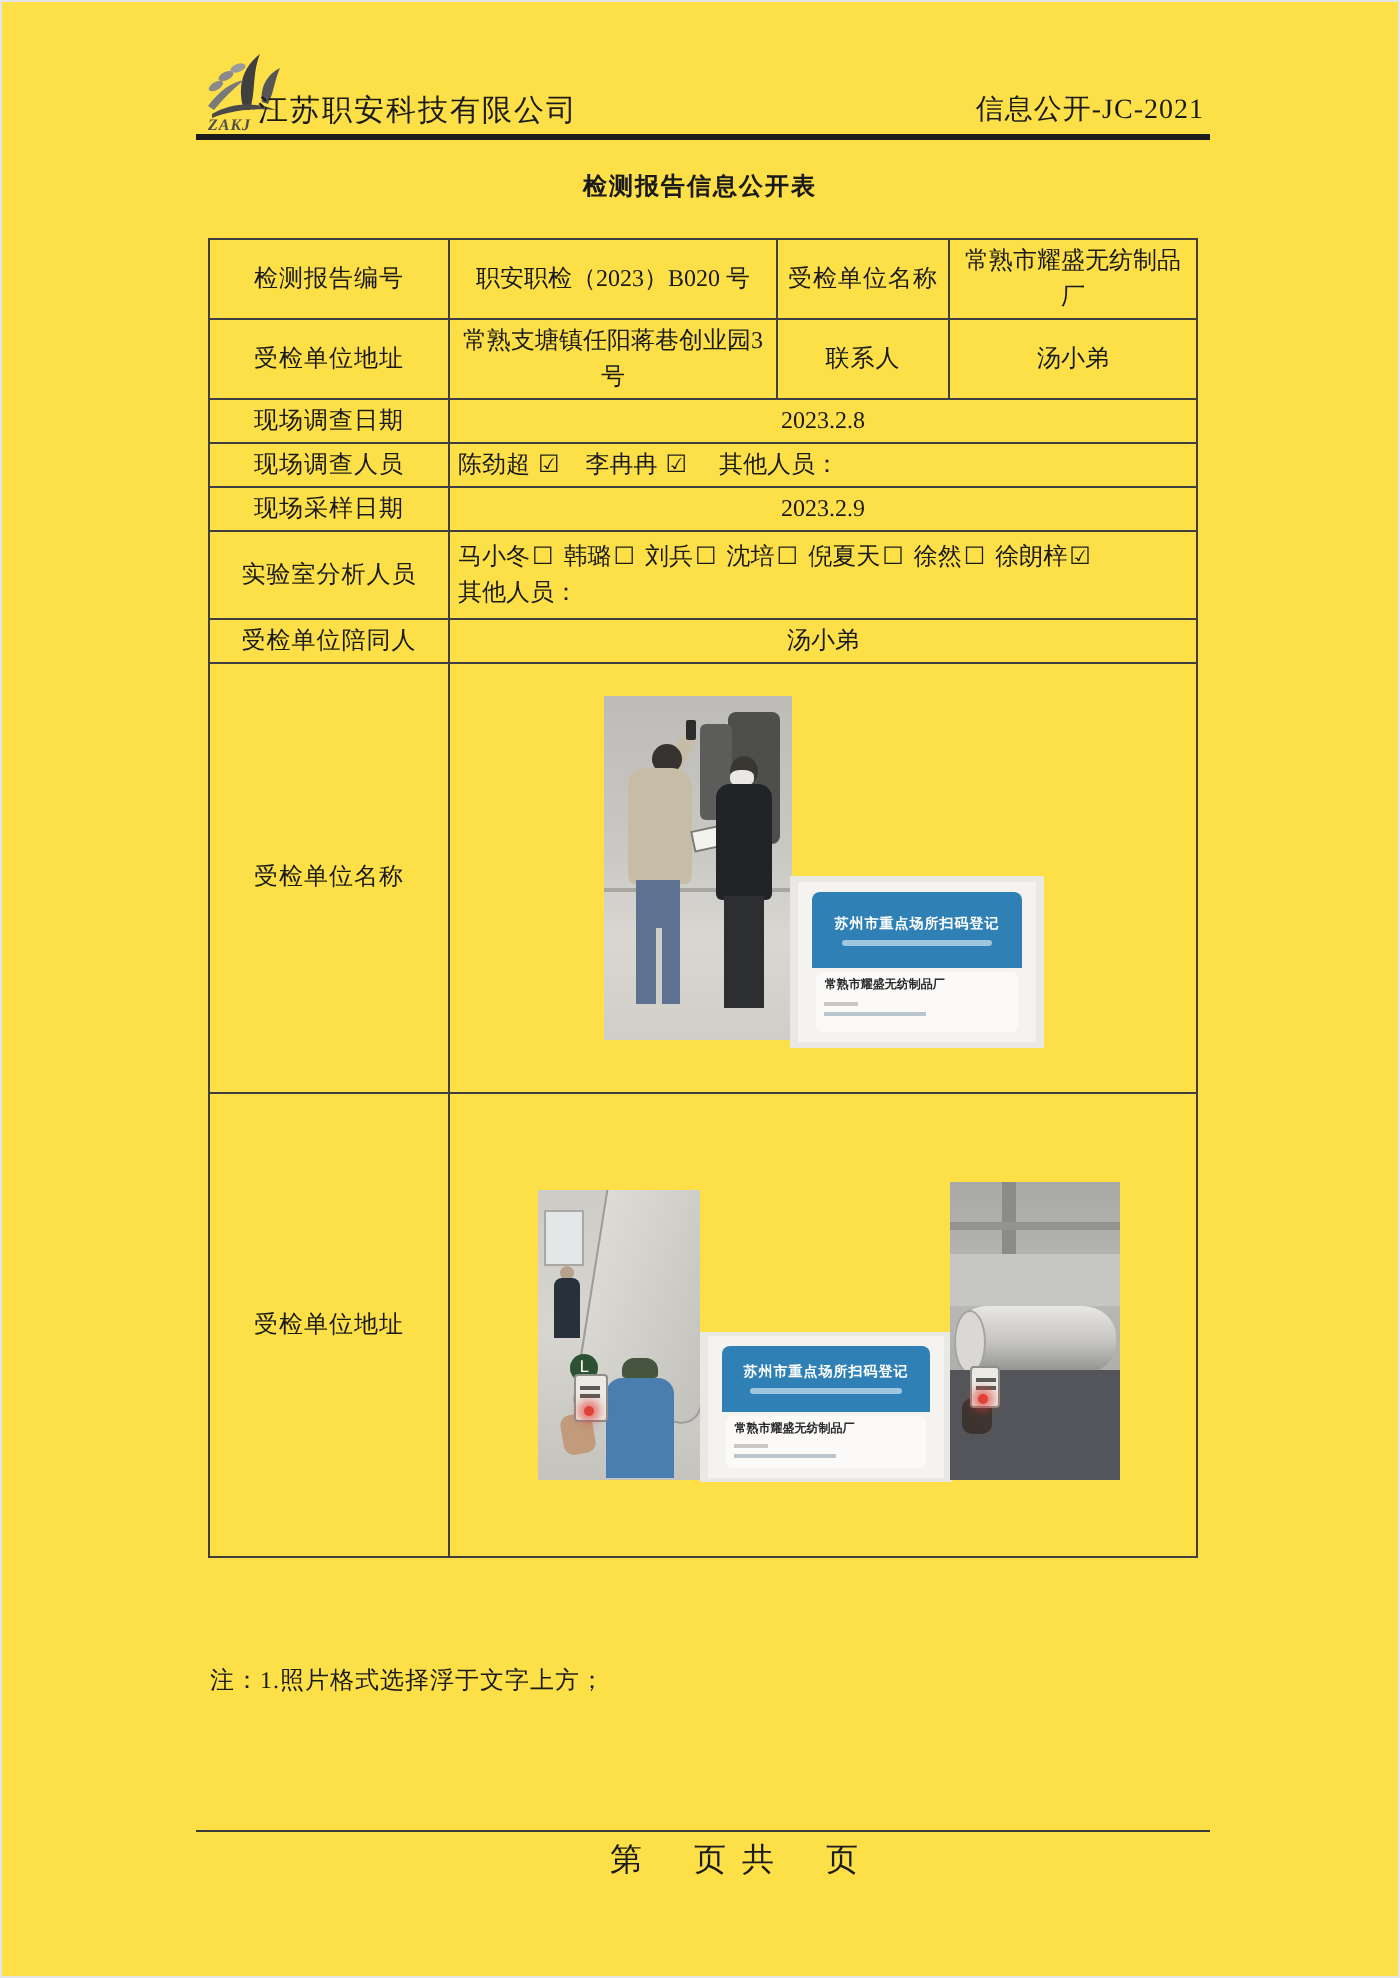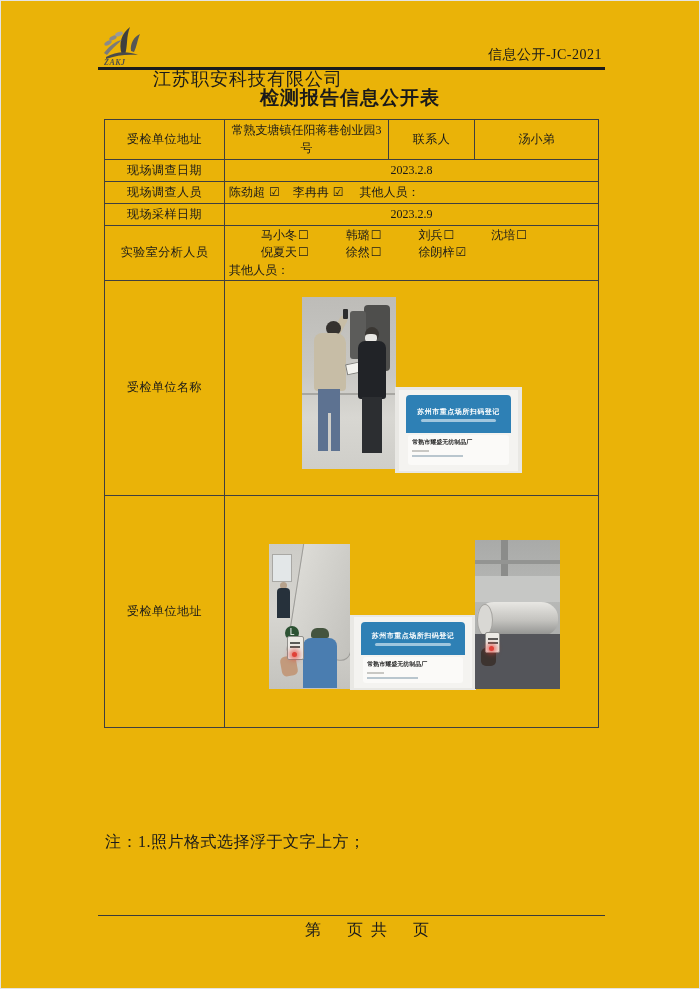--- a/index.html
+++ b/index.html
@@ -1,40 +1,40 @@
 <!DOCTYPE html>
 <html><head>
 <meta charset="utf-8">
 <style>
   html,body{margin:0;padding:0;background:#fff;}
   .page{
-    position:relative;width:700px;height:989px;background:#eab308;
+    position:relative;width:700px;height:989px;background:#fde047;
     font-family:"Liberation Serif","DejaVu Serif",serif;color:#1a1a1a;
     box-sizing:border-box;border:1px solid #e4e4e4;overflow:hidden;
   }
   
   .hdr-logo{position:absolute;left:97px;top:24px;width:46px;height:42px;}
   .hdr-logo .logo-text{position:absolute;left:6px;bottom:0;font-style:italic;
     font-size:8px;letter-spacing:.5px;color:#4d4d4d;font-weight:bold;}
-  .hdr-company{position:absolute;left:152px;top:45px;font-size:18px;letter-spacing:1px;margin-top:21px;}
+  .hdr-company{position:absolute;left:128px;top:45px;font-size:15px;letter-spacing:1px;}
   .hdr-code{position:absolute;right:97px;top:45px;font-size:14px;letter-spacing:.5px;}
   .hdr-rule{position:absolute;left:97px;top:66px;width:507px;height:3px;background:#1c1c1c;}
   
   .doc-title{position:absolute;left:0;top:84px;width:100%;text-align:center;
-    font-size:19px;font-weight:bold;letter-spacing:1px;margin:0;}
+    font-size:12px;font-weight:bold;letter-spacing:1px;margin:0;}
   
   table.form{position:absolute;left:103px;top:118px;width:494px;border-collapse:collapse;
     table-layout:fixed;font-size:12px;}
   table.form td{border:1px solid #3f3f3f;padding:1px 4px;vertical-align:middle;
     overflow:hidden;line-height:1.45;}
   td.lbl{text-align:center;letter-spacing:.5px;}
   td.val-c{text-align:center;}
   td.val-l{text-align:left;padding-left:7px;}
   .member{margin-right:13px;white-space:nowrap;}
-  .lab-row .member{margin-right:5px;margin-left:32px;}
+  .lab-row .member{margin-right:5px;}
   .cb{font-family:"DejaVu Sans",sans-serif;font-size:12px;margin-left:4px;}
   .lab-row .cb{margin-left:1px;}
   .other-inline{white-space:nowrap;}
   
   .photo-cell{position:relative;padding:0 !important;}
   .ph{position:absolute;overflow:hidden;}
   
   .people-bg{background:linear-gradient(180deg,#bdbcb8 0%,#c9c8c4 45%,#d8d7d2 70%,#cfcec9 100%);}
   .stack1{position:absolute;top:8px;right:6px;width:26px;height:66px;background:#4e4e4c;border-radius:4px;}
   .stack2{position:absolute;top:14px;right:30px;width:16px;height:48px;background:#5c5c5a;border-radius:3px;}
@@ -85,21 +85,21 @@
   .sampC-beam{position:absolute;left:26px;top:0;width:7px;height:58px;background:#8b8c8a;}
   .sampC-beam2{position:absolute;left:0;top:20px;width:100%;height:4px;background:#939492;}
   .sampC-wall{position:absolute;left:0;top:36px;width:100%;height:26px;background:#c6c7c5;}
   .sampC-roll{position:absolute;left:2px;top:62px;width:81px;height:34px;border-radius:17px/15px;
     background:linear-gradient(180deg,#e8e7e3 0%,#c3c2be 55%,#8e8f8d 100%);}
   .sampC-rollend{position:absolute;left:2px;top:64px;width:14px;height:30px;border-radius:50%;background:#d9d8d4;border:1px solid #a5a4a0;}
   .sampC-machine{position:absolute;left:0;top:94px;width:100%;height:55px;background:#54555a;}
   .sampC-hand{position:absolute;left:6px;top:108px;width:15px;height:18px;background:#3d3430;border-radius:5px;}
   .sampC-device{position:absolute;left:10px;top:92px;width:13px;height:19px;}
   
-  .note{position:absolute;left:104px;top:831px;font-size:16px;letter-spacing:.5px;}
+  .note{position:absolute;left:104px;top:831px;font-size:12px;letter-spacing:.5px;}
   .ftr-rule{position:absolute;left:97px;top:914px;width:507px;height:1px;background:#3a3a3a;}
   .ftr-text{position:absolute;left:18px;top:919px;width:100%;text-align:center;font-size:16px;
     white-space:pre;letter-spacing:2px;}
 </style>
 </head>
 <body>
 
 <div class="page">
 
   <div class="hdr-logo">
@@ -121,20 +121,26 @@
   <h1 class="doc-title">检测报告信息公开表</h1>
 
   <table class="form">
     <colgroup>
         <col style="width:120px">
         <col style="width:164px">
         <col style="width:86px">
         <col style="width:124px">
       </colgroup>
     <tbody>
+        <tr style="height:40px">
+      <td class="lbl">检测报告编号</td>
+      <td class="val-c">职安职检（2023）B020 号</td>
+      <td class="lbl">受检单位名称</td>
+      <td class="val-c">常熟市耀盛无纺制品厂</td>
+    </tr>
     <tr style="height:40px">
       <td class="lbl">受检单位地址</td>
       <td class="val-c">常熟支塘镇任阳蒋巷创业园3号</td>
       <td class="lbl">联系人</td>
       <td class="val-c">汤小弟</td>
     </tr>
     <tr style="height:22px">
       <td class="lbl">现场调查日期</td>
       <td class="val-c" colspan="3">2023.2.8</td>
     </tr>
@@ -148,20 +154,24 @@
     <tr style="height:22px">
       <td class="lbl">现场采样日期</td>
       <td class="val-c" colspan="3">2023.2.9</td>
     </tr>
     <tr style="height:44px">
       <td class="lbl">实验室分析人员</td>
       <td class="val-l lab-row" colspan="3">
         <span><span class="member"><span>马小冬</span><span class="cb">☐</span></span><span class="member"><span>韩璐</span><span class="cb">☐</span></span><span class="member"><span>刘兵</span><span class="cb">☐</span></span><span class="member"><span>沈培</span><span class="cb">☐</span></span><span class="member"><span>倪夏天</span><span class="cb">☐</span></span><span class="member"><span>徐然</span><span class="cb">☐</span></span><span class="member"><span>徐朗梓</span><span class="cb">☑</span></span></span>
         <div>其他人员：</div>
       </td>
+    </tr>
+    <tr style="height:22px">
+      <td class="lbl">受检单位陪同人</td>
+      <td class="val-c" colspan="3">汤小弟</td>
     </tr>
 
     <tr style="height:215px">
       <td class="lbl">受检单位名称</td>
       <td class="photo-cell" colspan="3">
 
         <div class="ph people-bg" style="left:77px;top:16px;width:94px;height:172px;">
           <div class="stack1"></div>
           <div class="stack2"></div>
           <div class="wall-line"></div>

